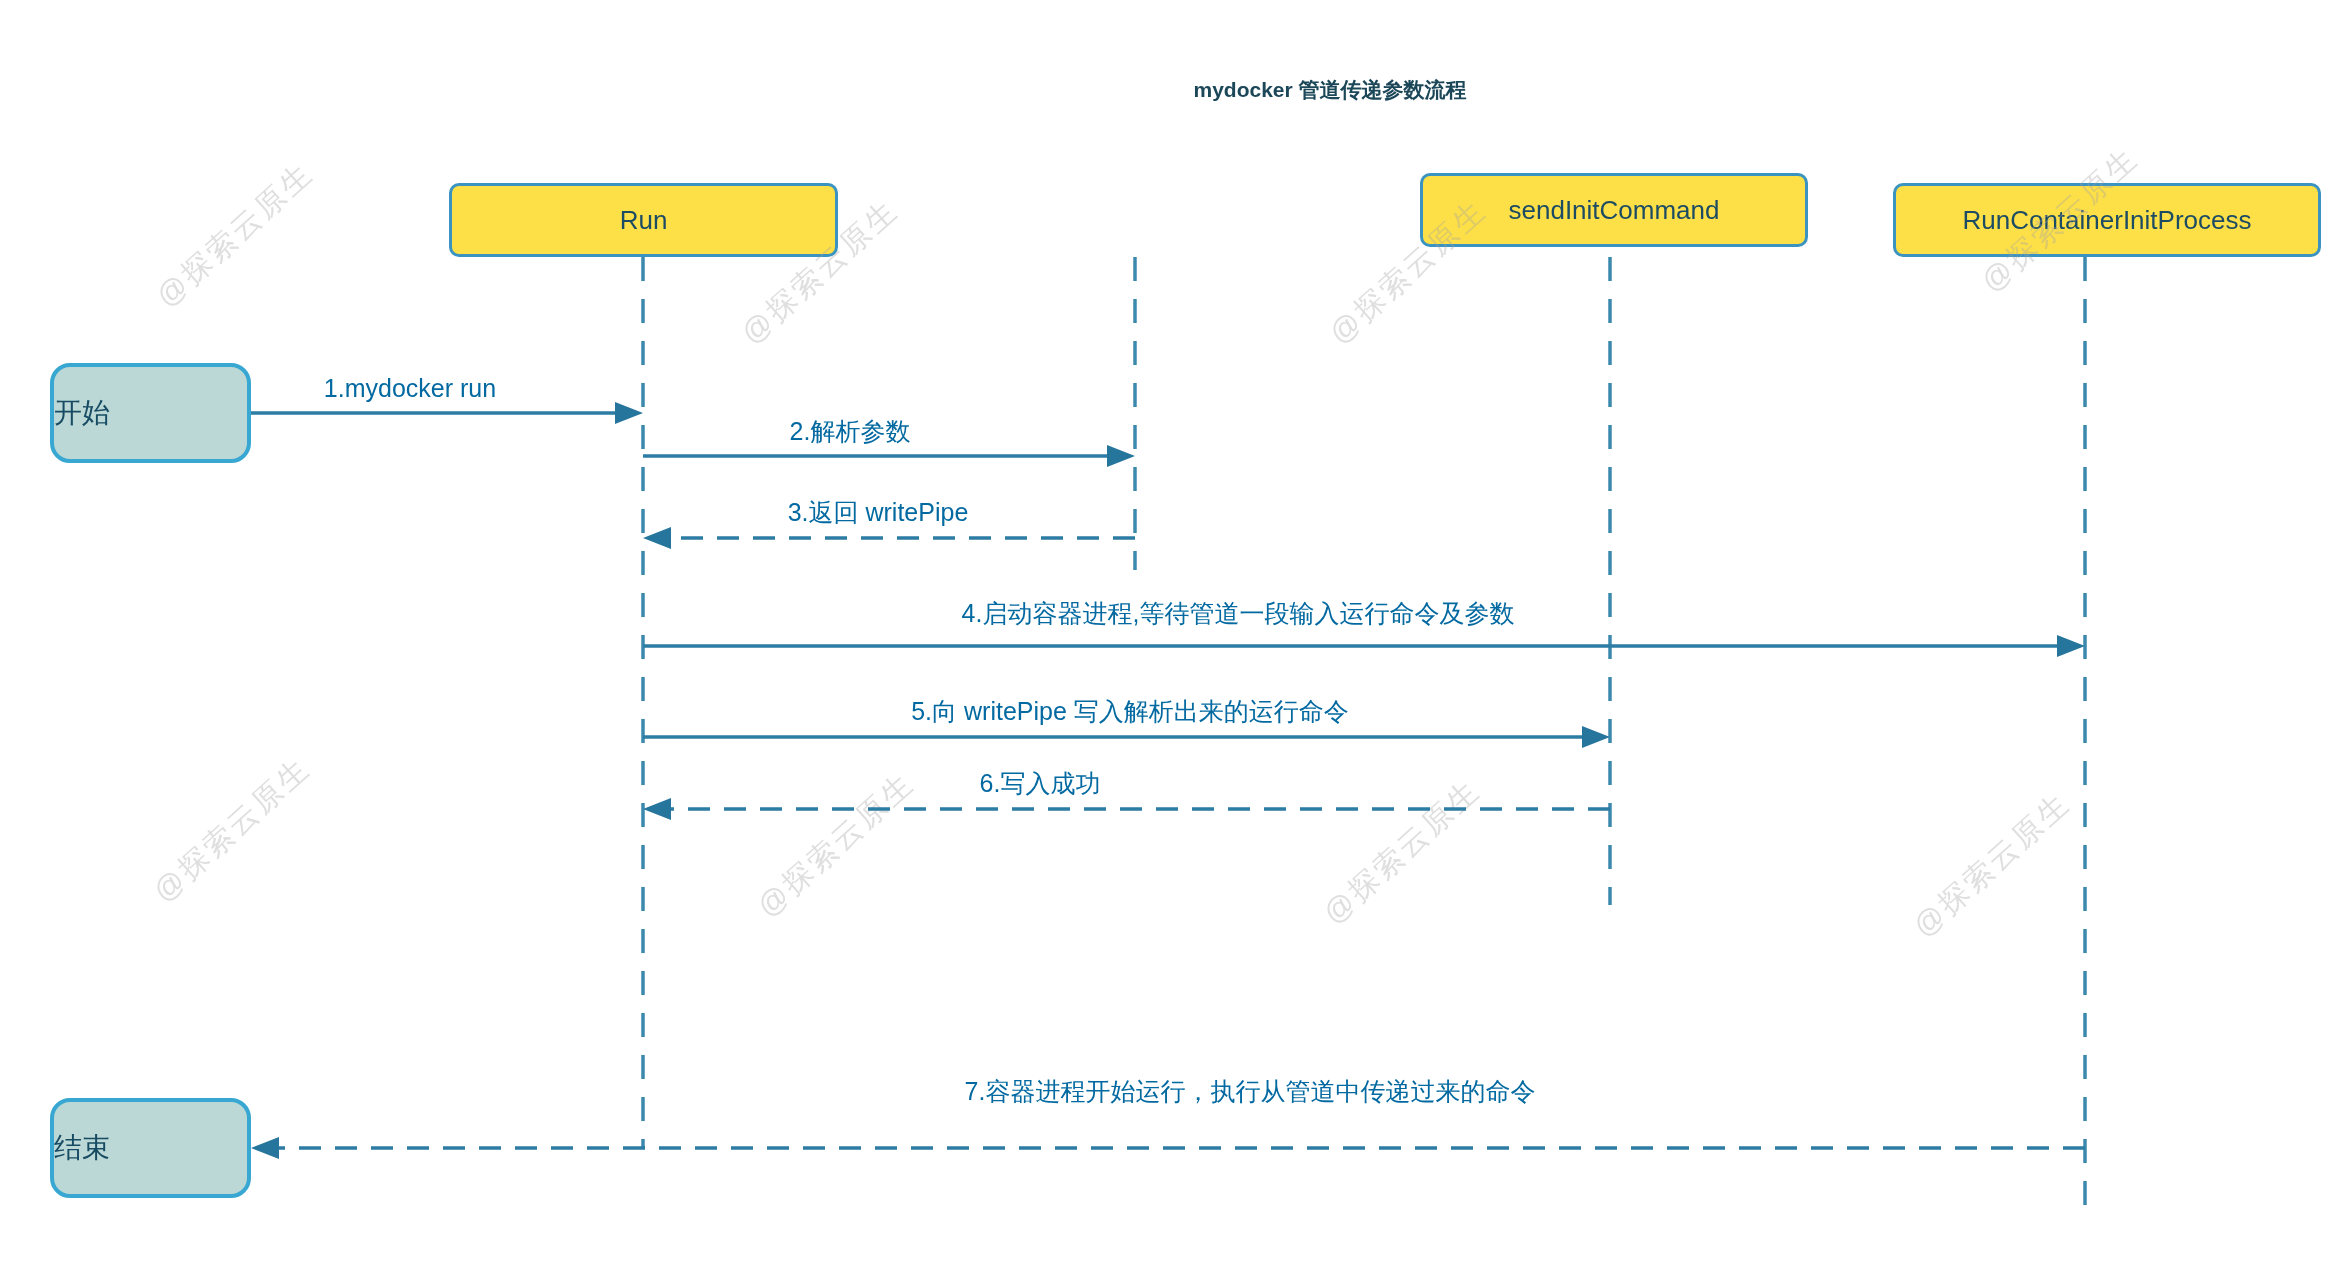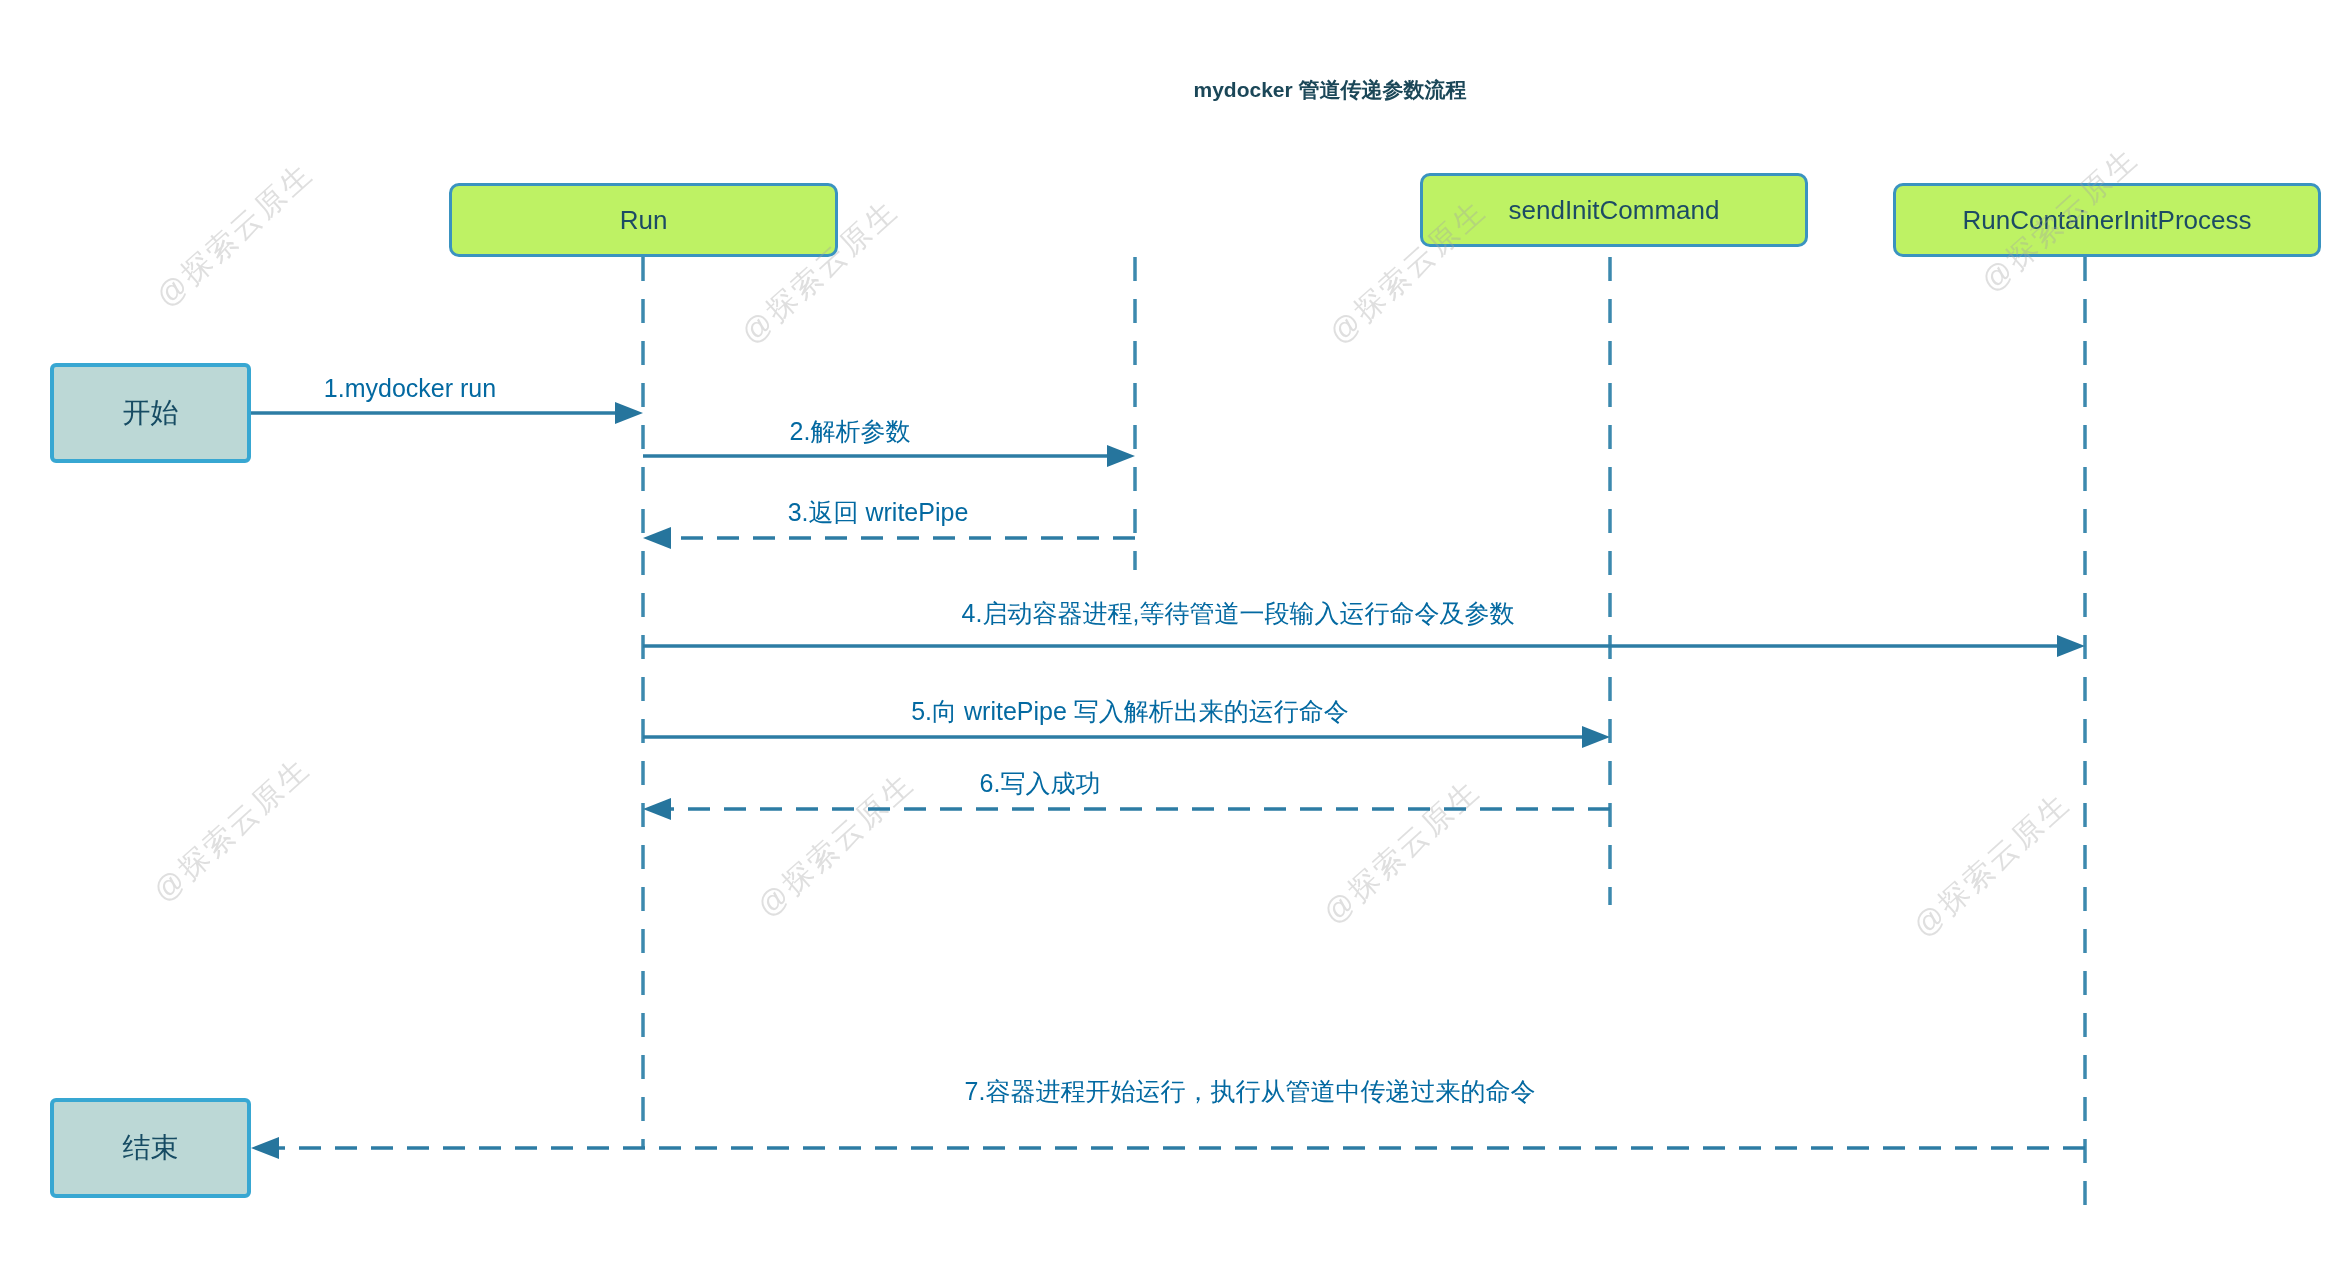--- a/index.html
+++ b/index.html
@@ -11,28 +11,28 @@
     position:absolute;top:76px;left:1330px;transform:translateX(-50%);
     font-size:21px;font-weight:700;color:#1b4758;white-space:nowrap;z-index:4;
   }
   .wm{
     position:absolute;z-index:2;white-space:nowrap;pointer-events:none;
     font-size:30px;letter-spacing:3px;color:rgba(162,162,162,0.35);
     transform:translate(-50%,-50%) rotate(-42deg);font-weight:400;
   }
   .pbox{
     position:absolute;box-sizing:border-box;height:74px;z-index:1;
-    background:#bef264;border:3px solid #3a93c0;border-radius:10px;
+    background:#fde047;border:3px solid #3a93c0;border-radius:10px;
     display:flex;align-items:center;justify-content:center;
   }
   .pbox span{font-size:26px;font-weight:500;color:#1c4b64;white-space:nowrap;}
   .tnode{
     position:absolute;box-sizing:border-box;width:201px;height:100px;z-index:1;
-    background:#bcd8d6;border:4px solid #38a7d2;border-radius:6px;
-    display:flex;align-items:center;justify-content:center;
+    background:#bcd8d6;border:4px solid #38a7d2;border-radius:20px;
+    display:flex;align-items:center;
   }
   .tnode span{font-size:28px;font-weight:500;color:#164b63;}
   svg.links{position:absolute;left:0;top:0;z-index:3;}
   .mlabel{
     position:absolute;transform:translate(-50%,-50%);z-index:4;
     font-size:25px;font-weight:400;color:#0369a1;white-space:nowrap;
   }
 </style>
 </head>
 <body>

